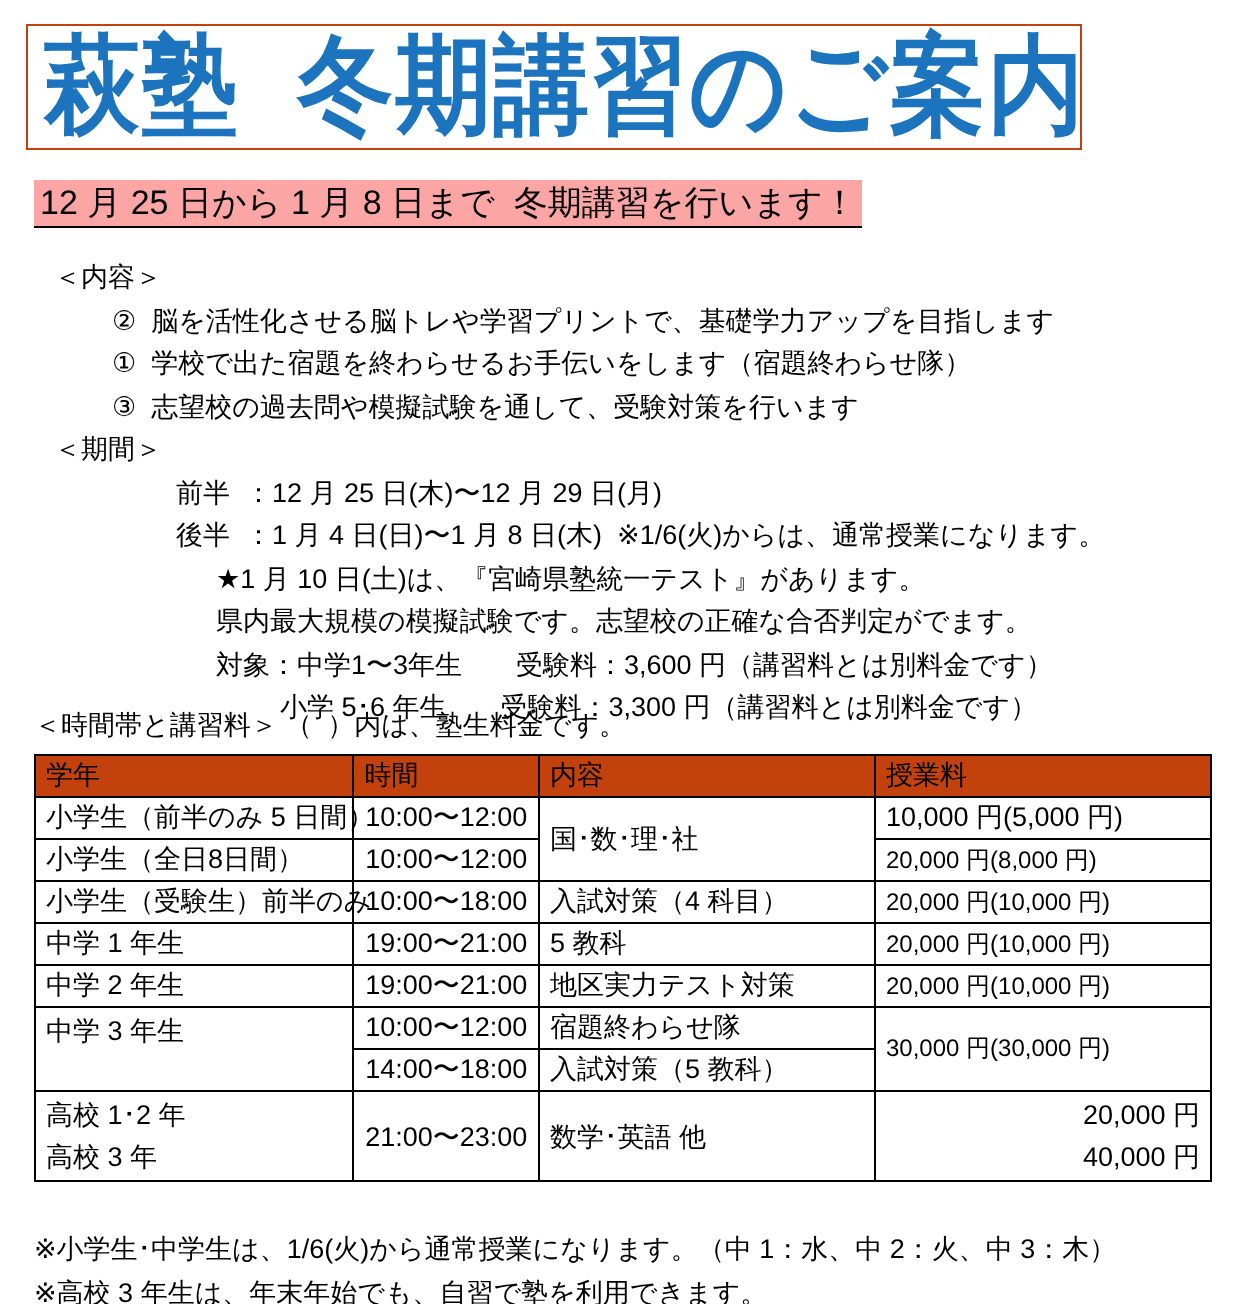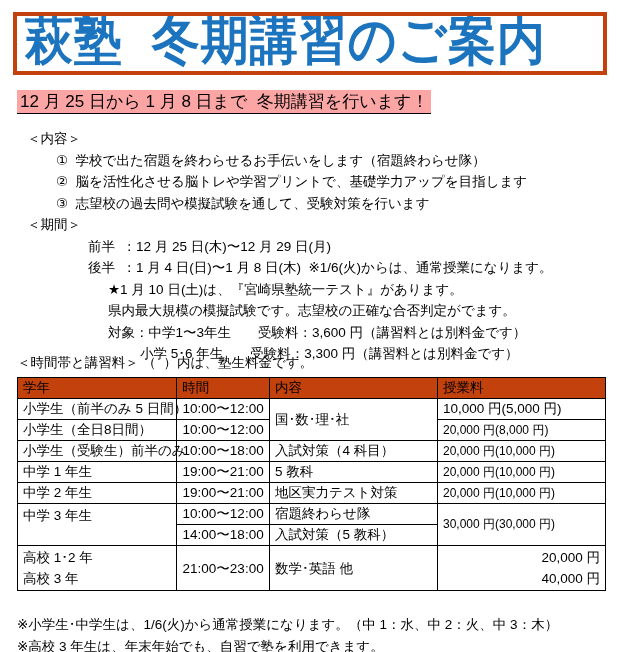--- a/index.html
+++ b/index.html
@@ -14,27 +14,27 @@
     color: #000000;
     overflow: hidden;
     position: relative;
   }
 
   
   .title-box {
     position: absolute;
     left: 13px;
     top: 12px;
-    width: 594px;
+    width: 528px;
     height: 63px;
-    border: 4px solid #c2410c;
+    border: 1px solid #c2410c;
     box-sizing: border-box;
     background: #ffffff;
     display: flex;
-    align-items: flex-start;
+    align-items: center;
     overflow: hidden;
   }
   .title-text {
     font-size: 48px;
     font-weight: bold;
     line-height: 1;
     letter-spacing: 1px;
     color: #1b74bd;
     white-space: pre;
     padding-left: 8px;
@@ -129,22 +129,22 @@
 <body>
 
 <div class="title-box">
   <div class="title-text">萩塾  冬期講習のご案内</div>
 </div>
 
 <div class="subtitle">12 月 25 日から 1 月 8 日まで  冬期講習を行います！</div>
 
 <div class="body-block">
   <div class="line ind0">＜内容＞</div>
+  <div class="line ind1">②  脳を活性化させる脳トレや学習プリントで、基礎学力アップを目指します</div>
   <div class="line ind1">①  学校で出た宿題を終わらせるお手伝いをします（宿題終わらせ隊）</div>
-  <div class="line ind1">②  脳を活性化させる脳トレや学習プリントで、基礎学力アップを目指します</div>
   <div class="line ind1">③  志望校の過去問や模擬試験を通して、受験対策を行います</div>
   <div class="line ind0">＜期間＞</div>
   <div class="line ind4">前半  ：12 月 25 日(木)〜12 月 29 日(月)</div>
   <div class="line ind4">後半  ：1 月 4 日(日)〜1 月 8 日(木)  ※1/6(火)からは、通常授業になります。</div>
   <div class="line ind3">★1 月 10 日(土)は、『宮崎県塾統一テスト』があります。</div>
   <div class="line ind3">県内最大規模の模擬試験です。志望校の正確な合否判定がでます。</div>
   <div class="line ind3">対象：中学1〜3年生　　受験料：3,600 円（講習料とは別料金です）</div>
   <div class="line ind5">小学 5･6 年生　　受験料：3,300 円（講習料とは別料金です）</div>
 </div>
 

